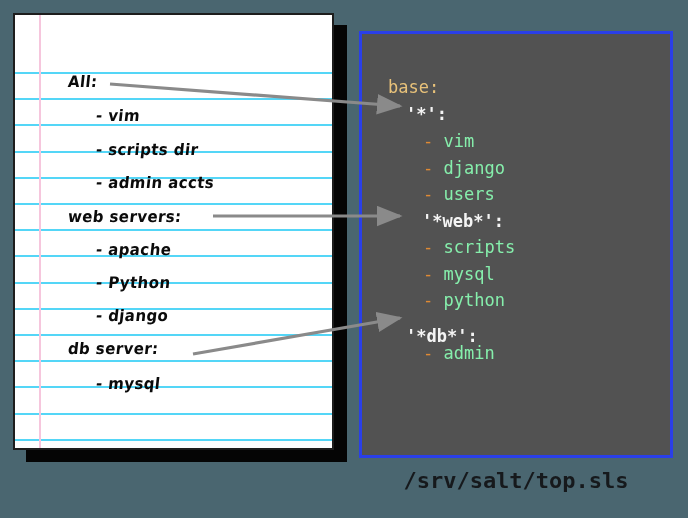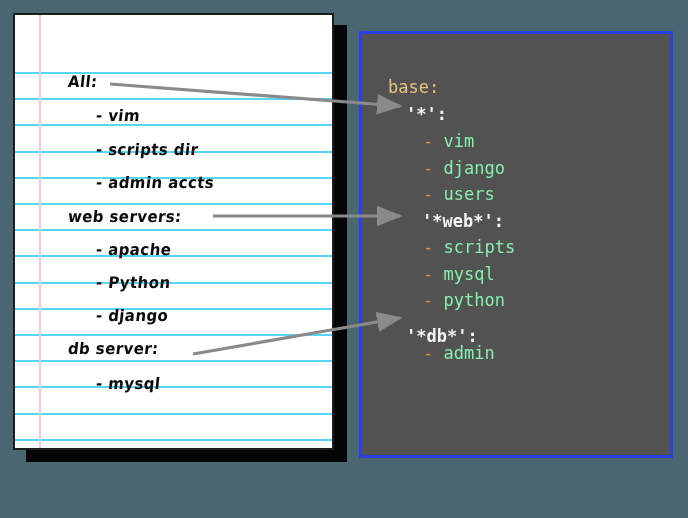--- a/index.html
+++ b/index.html
@@ -179,14 +179,15 @@
         <path d="M0,0 L8,3.2 L0,6.4 z" fill="#8a8a8a"></path>
       </marker>
     </defs>
     <g id="arrow-group">
         <line x1="110" y1="84" x2="400" y2="106" stroke="#8a8a8a" stroke-width="3.2" marker-end="url(#ah)"></line>
         <line x1="213" y1="216" x2="400" y2="216" stroke="#8a8a8a" stroke-width="3.2" marker-end="url(#ah)"></line>
         <line x1="193" y1="354" x2="400" y2="318" stroke="#8a8a8a" stroke-width="3.2" marker-end="url(#ah)"></line>
       </g>
   </svg>
 
+  <div id="caption">/srv/salt/top.sls</div>
 
 </div>
 
 </body></html>

